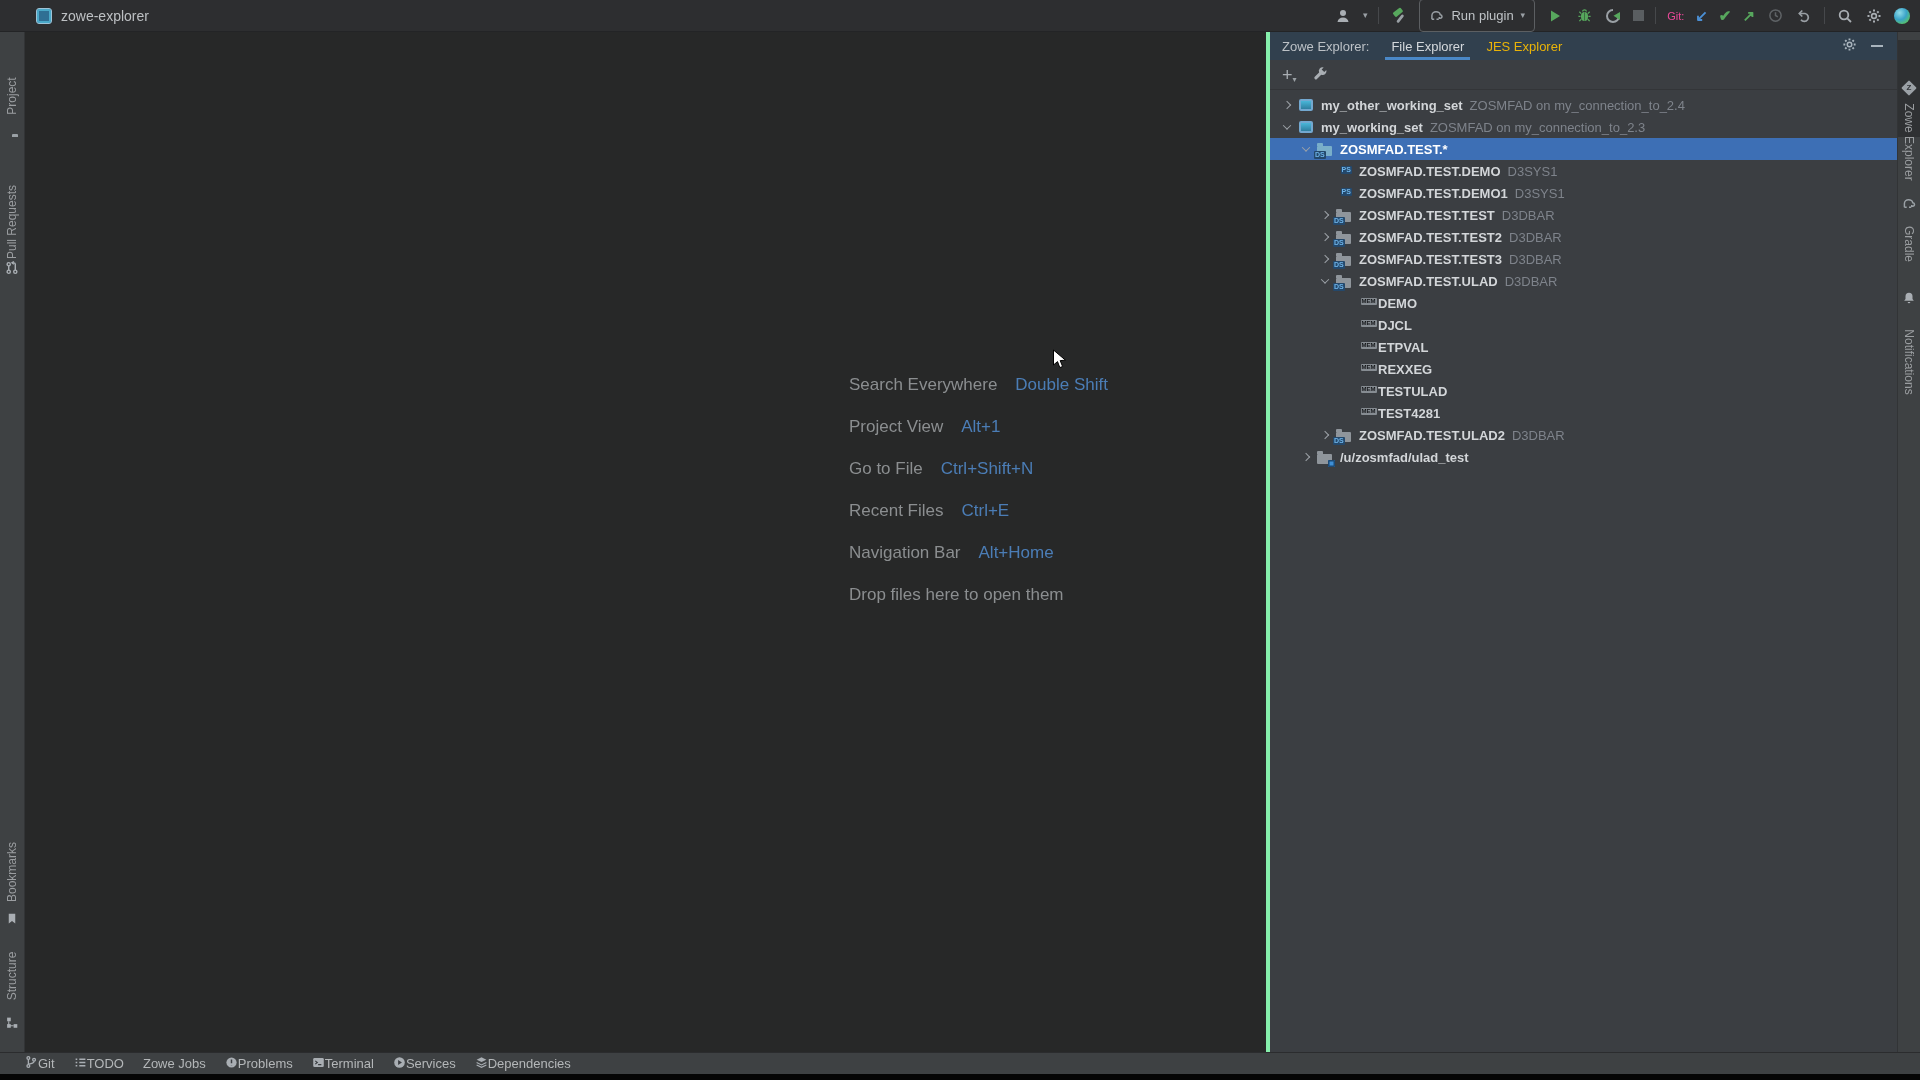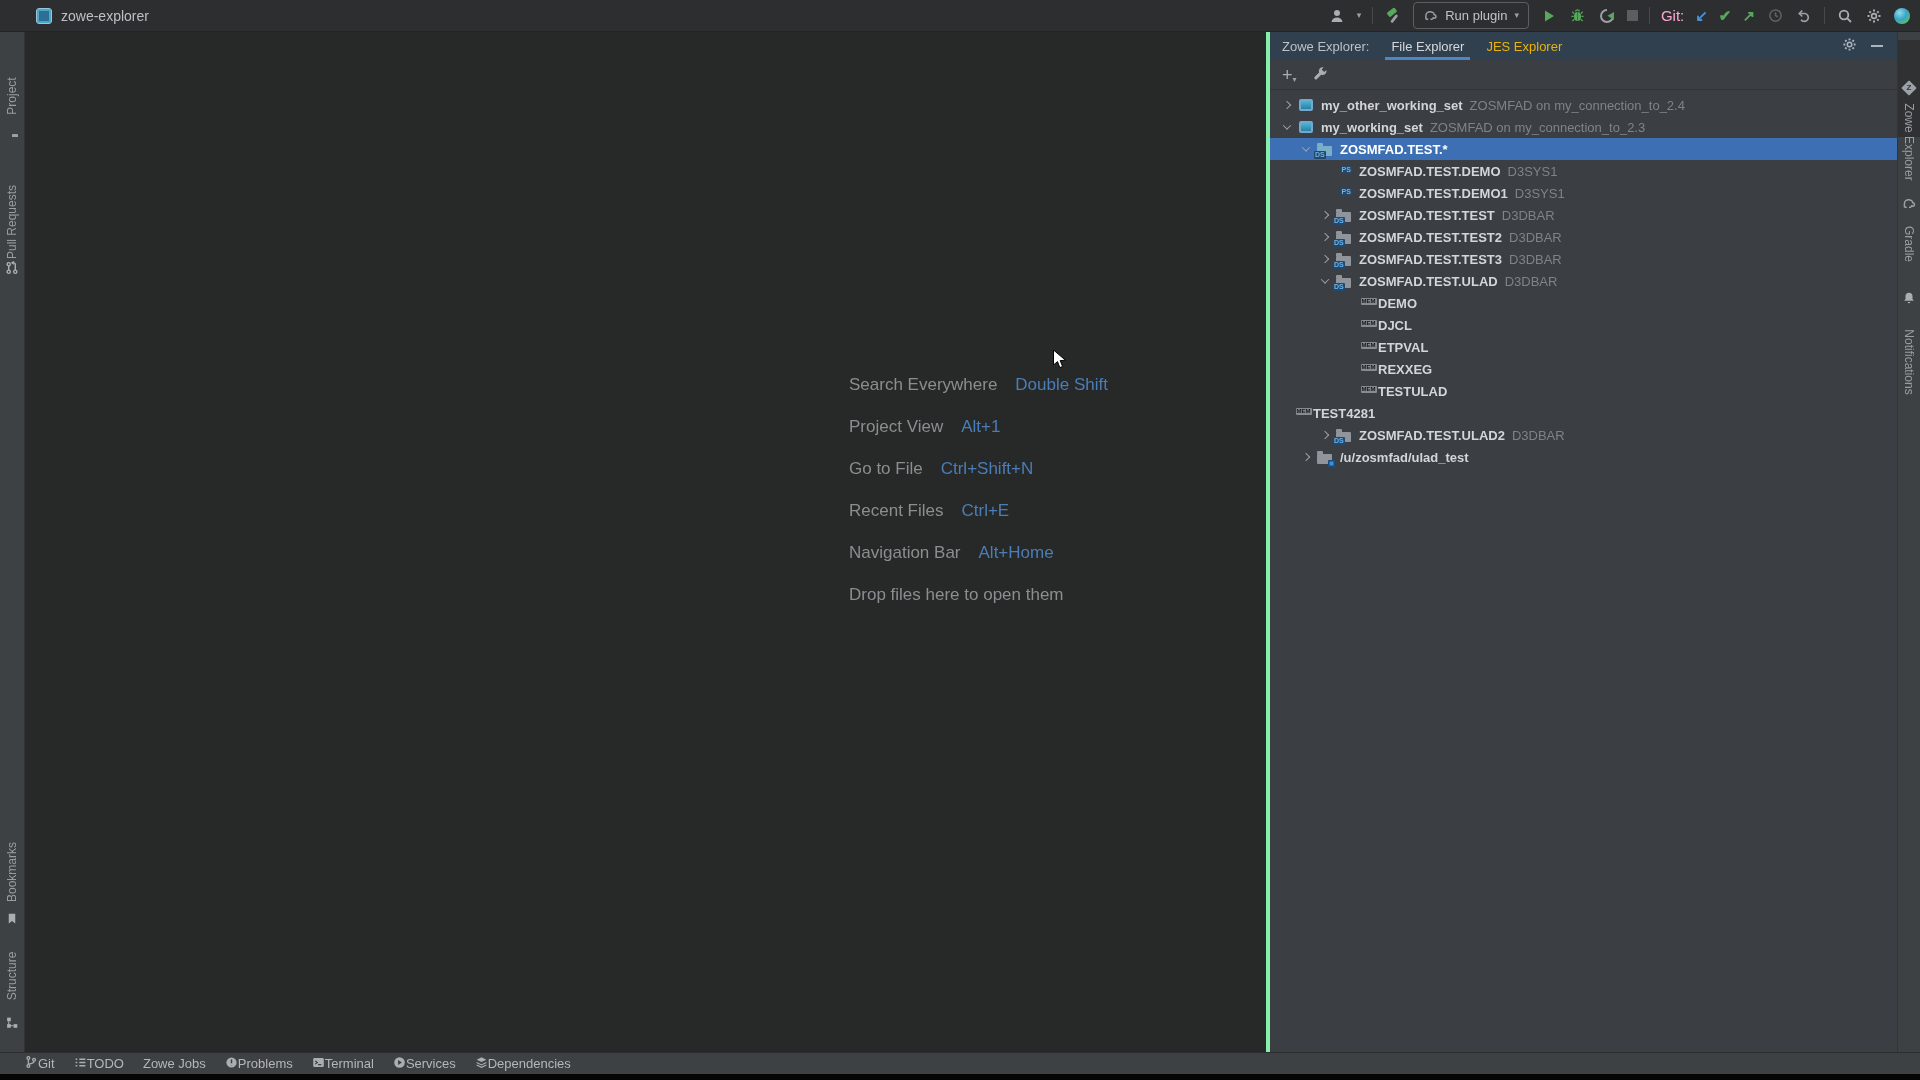--- a/index.html
+++ b/index.html
@@ -10,27 +10,27 @@
   .titlebar{position:absolute;top:0;left:0;right:0;height:32px;background:#2d2e30;
     border-bottom:1px solid #232426;display:flex;align-items:center;padding:0 10px 0 36px}
   .app-ico{width:16px;height:16px;border-radius:3px;background:#2f6f94;border:1px solid #9ec4d8;
     box-shadow:inset 0 0 0 2px #49a8c8;margin-right:9px;flex:none}
   .win-title{font-size:14px;color:#bdc0c3}
   .tb-actions{margin-left:auto;display:flex;align-items:center;gap:11px}
   .tb-sep{width:1px;height:17px;background:#46484b}
   .tbi{width:18px;height:18px;display:flex;align-items:center;justify-content:center;flex:none}
   .tbi svg{display:block}
   .caret{font-size:9px;color:#9aa0a5;line-height:1}
-  .runbox{height:27px;border:1px solid #5c5f62;border-radius:4px;display:flex;align-items:center;
+  .runbox{height:33px;border:1px solid #5c5f62;border-radius:4px;display:flex;align-items:center;
     gap:7px;padding:0 9px;background:#2d2e30}
   .runbox .lbl{font-size:13px;color:#bfc3c6}
   .glyph{font-size:15px;line-height:1;font-weight:bold}
   .g-blue{color:#4b8fd4}.g-green{color:#57a75d}
   .stopbox{width:11px;height:11px;background:#5a5e61}
-  .gitlbl{font-size:15px;color:#f9a8d4}
+  .gitlbl{font-size:11px;color:#ec4899}
   .sphere{width:16px;height:16px;border-radius:50%;
     background:radial-gradient(circle at 35% 30%,#8edbe8,#3aa3c9 45%,#57c26a 78%,#2c8a4c)}
 
   
   .stripe{position:absolute;top:32px;bottom:28px;width:25px;background:#3e4143}
   .stripe.left{left:0;border-right:1px solid #323436}
   .stripe.right{right:0;width:23px;border-left:1px solid #323436}
   .vitem{position:absolute;left:50%;white-space:nowrap;font-size:12px;color:#9b9ea1}
   .vitem.l{transform:translate(-50%,-50%) rotate(-90deg)}
   .vitem.r{transform:translate(-50%,-50%) rotate(90deg)}
@@ -392,21 +392,21 @@
         </span>
         <span class="name">REXXEG</span>
       </div>
       <div class="row" style="padding-left: 65px;">
         <span class="chb"></span>
         <span class="icb">
           <span class="pagewrap"><span class="page" style="width:10px;height:13px"></span><span class="mbadge">MEM</span></span>
         </span>
         <span class="name">TESTULAD</span>
       </div>
-      <div class="row" style=" text-align: right;">
+      <div class="row" style="padding-left: 65px; text-align: right;">
         <span class="chb"></span>
         <span class="icb">
           <span class="pagewrap"><span class="page" style="width:10px;height:13px"></span><span class="mbadge">MEM</span></span>
         </span>
         <span class="name">TEST4281</span>
       </div>
       <div class="row" style="padding-left: 46px;">
         <span class="chb">
           <span class="chev closed"></span>
         </span>

